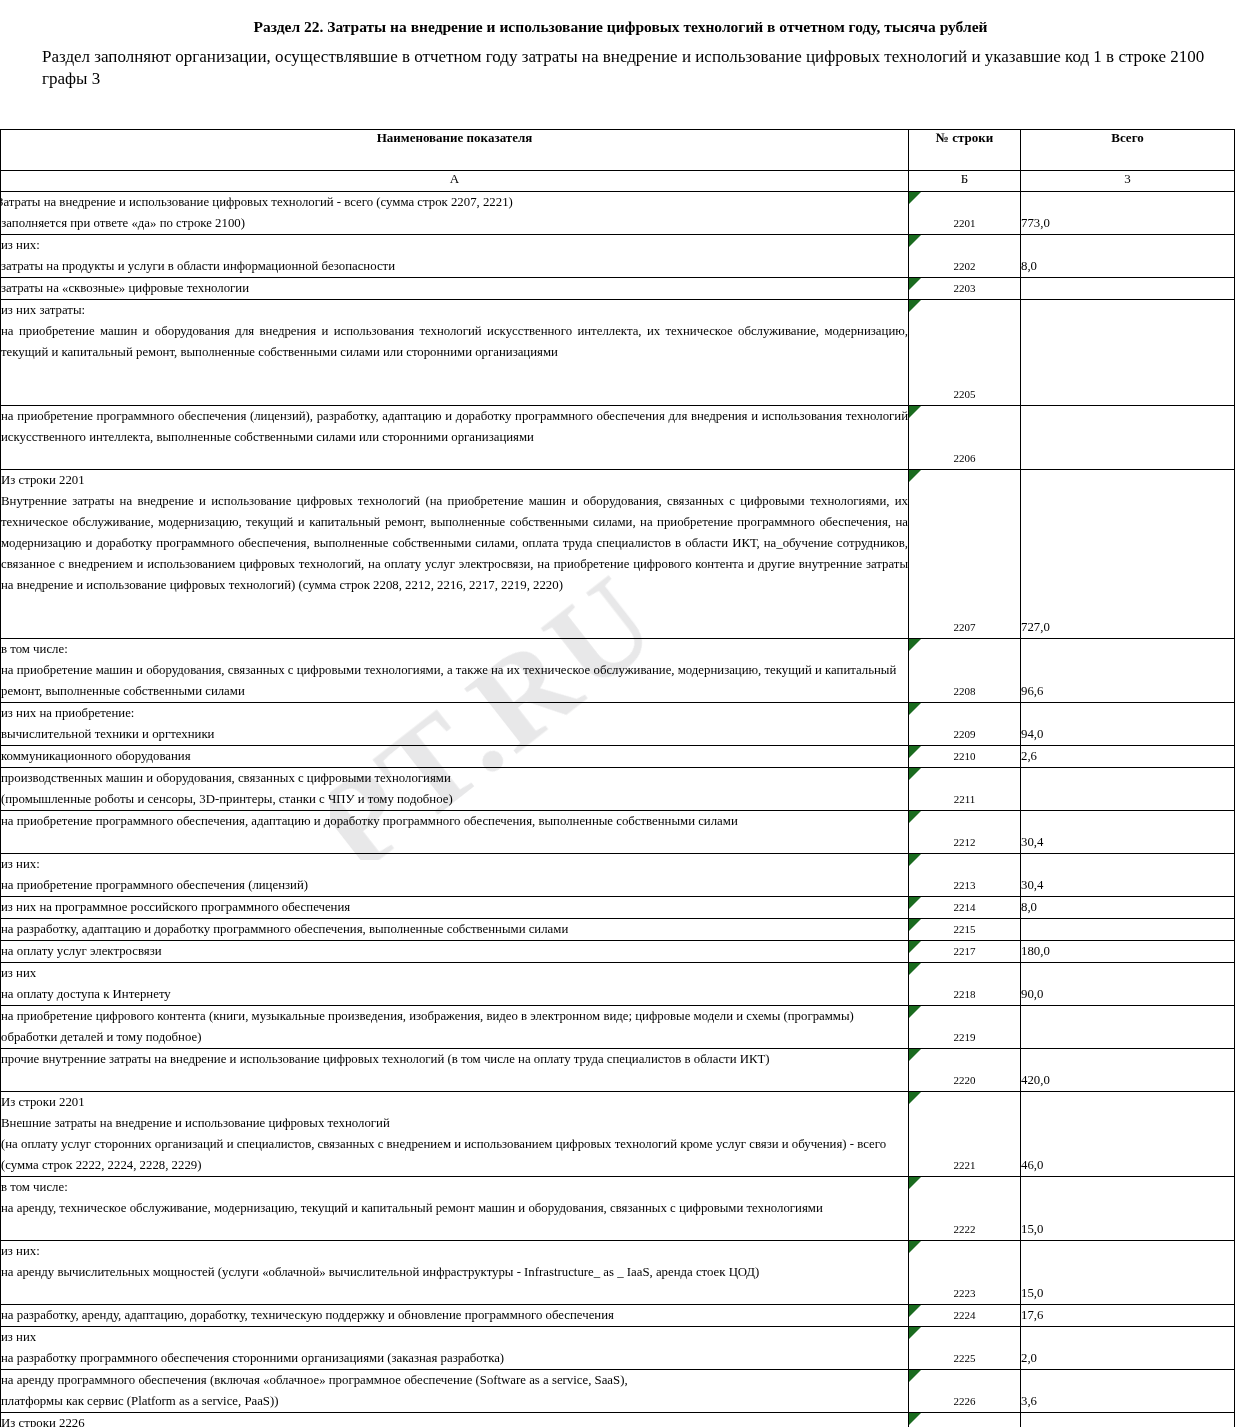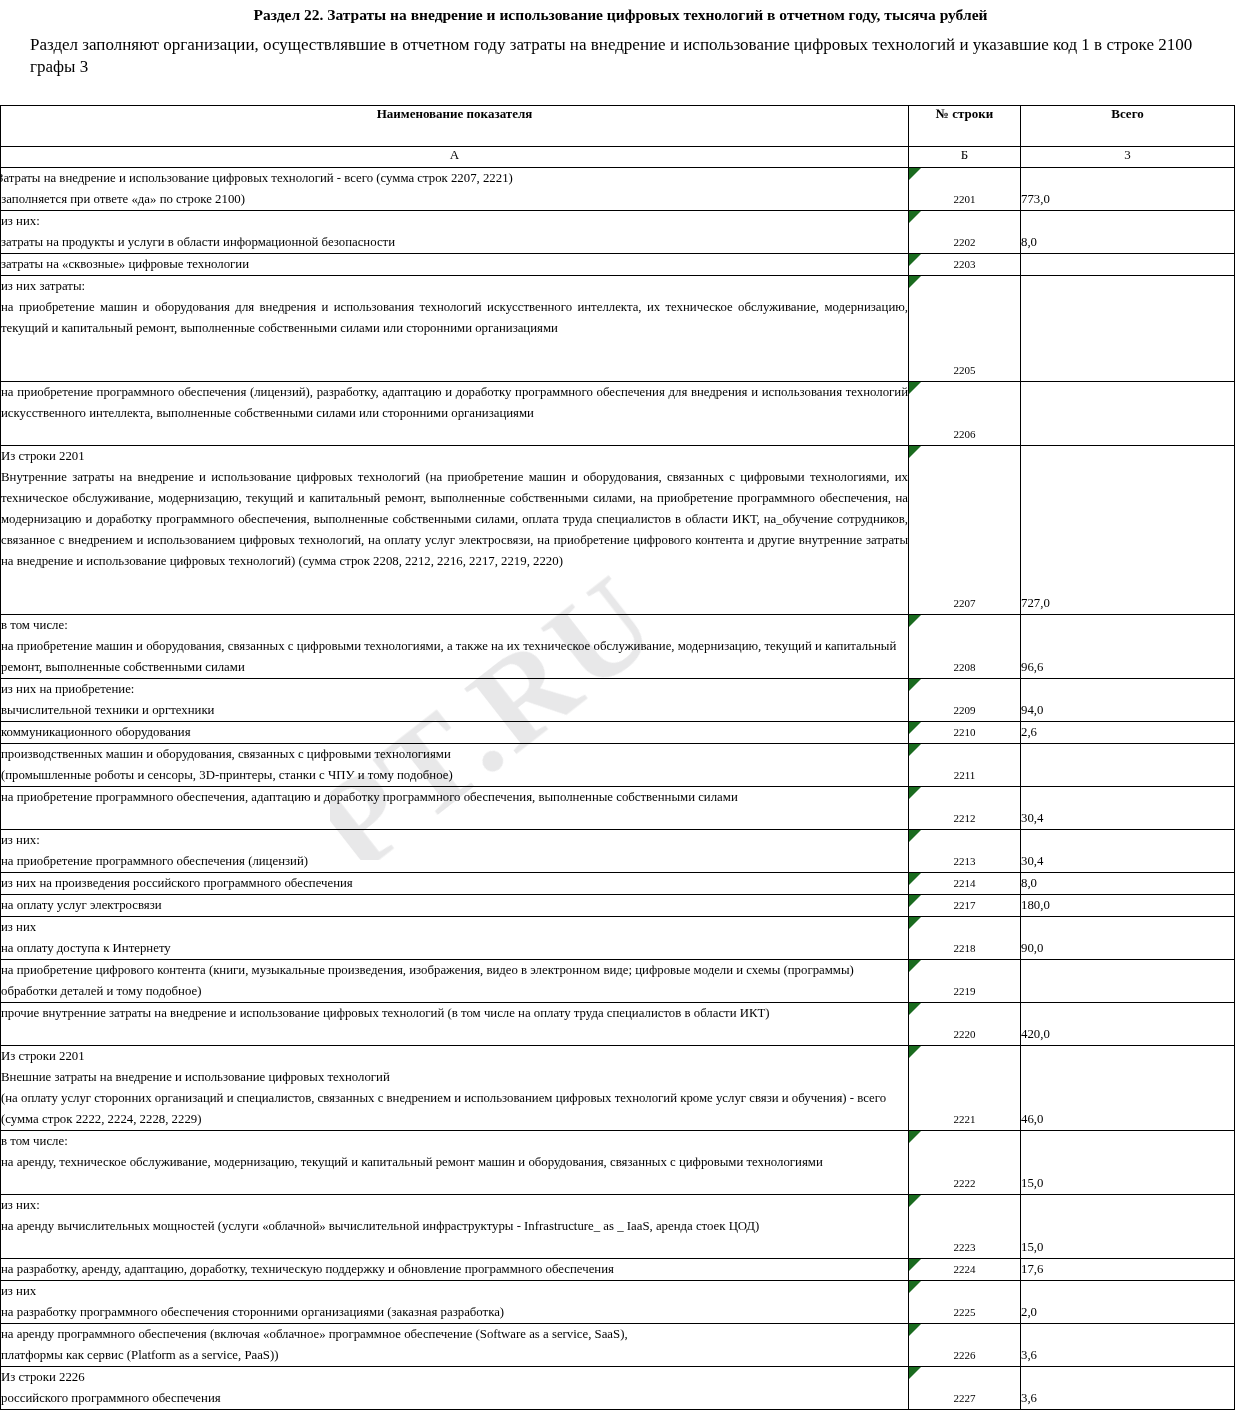--- a/index.html
+++ b/index.html
@@ -39,21 +39,21 @@
     color: rgba(110, 110, 120, 0.16);
     transform: rotate(-38deg);
     white-space: nowrap;
     filter: blur(0.6px);
   }
 
   
   #page-head {
     position: relative;
     z-index: 2;
-    padding: 0;
+    padding: 12px;
   }
   #doc-title {
     text-align: center;
     font-size: 15.5px;
     font-weight: bold;
     margin: 0;
     padding: 5px 14px 0 14px;
     line-height: 1.25;
   }
   #doc-subtitle {
@@ -374,28 +374,40 @@
           <span class="lnum">&nbsp;</span>
           <span class="lnum">2213</span>
         </td>
         <td class="tv">
           <span>&nbsp;</span>
           <span>30,4</span>
         </td>
       </tr>
       <tr>
         <td class="nm i3">
-          <p>из них на произведения российского программного обеспечения</p>
+          <p>из них на программное российского программного обеспечения</p>
         </td>
         <td class="ln">
           <span class="corner"></span>
           <span class="lnum">2214</span>
         </td>
         <td class="tv">
           <span>8,0</span>
+        </td>
+      </tr>
+      <tr>
+        <td class="nm i2">
+          <p>на разработку, адаптацию и доработку программного обеспечения, выполненные собственными силами</p>
+        </td>
+        <td class="ln">
+          <span class="corner"></span>
+          <span class="lnum">2215</span>
+        </td>
+        <td class="tv">
+          <span>&nbsp;</span>
         </td>
       </tr>
       <tr>
         <td class="nm i1">
           <p>на оплату услуг электросвязи</p>
         </td>
         <td class="ln">
           <span class="corner"></span>
           <span class="lnum">2217</span>
         </td>

